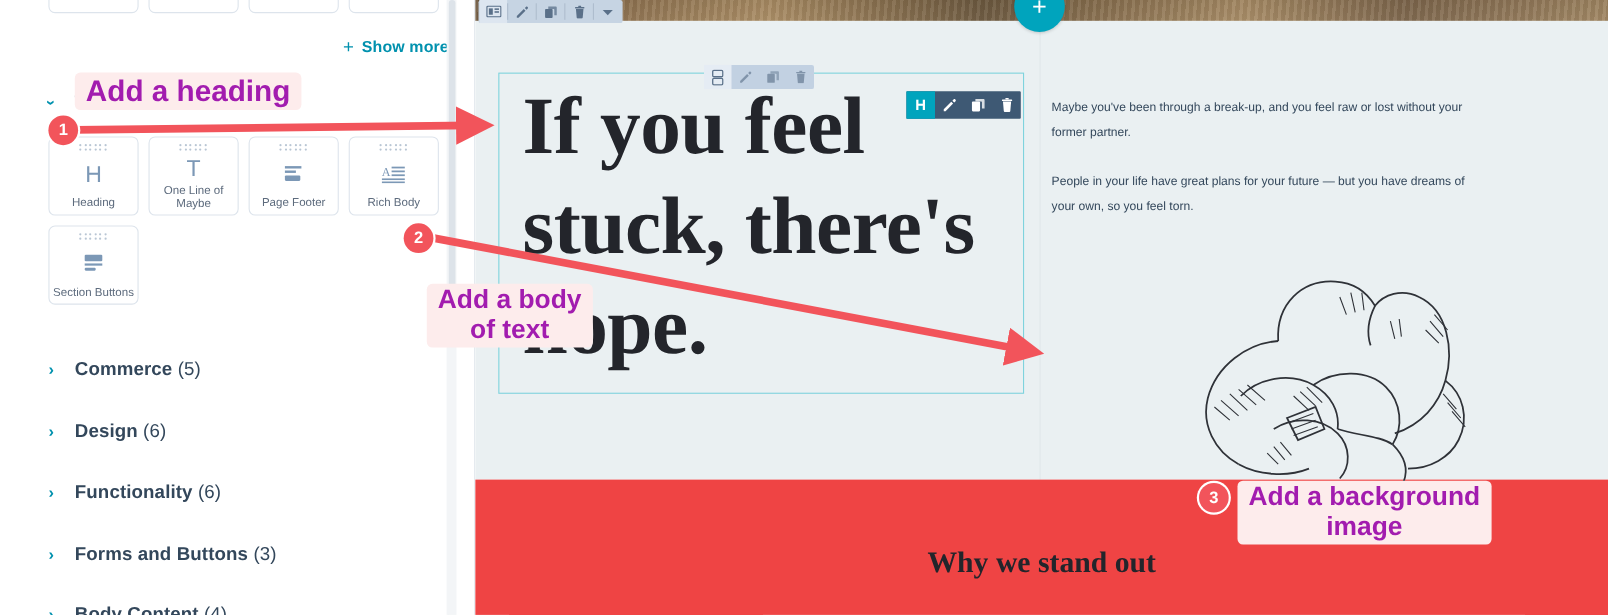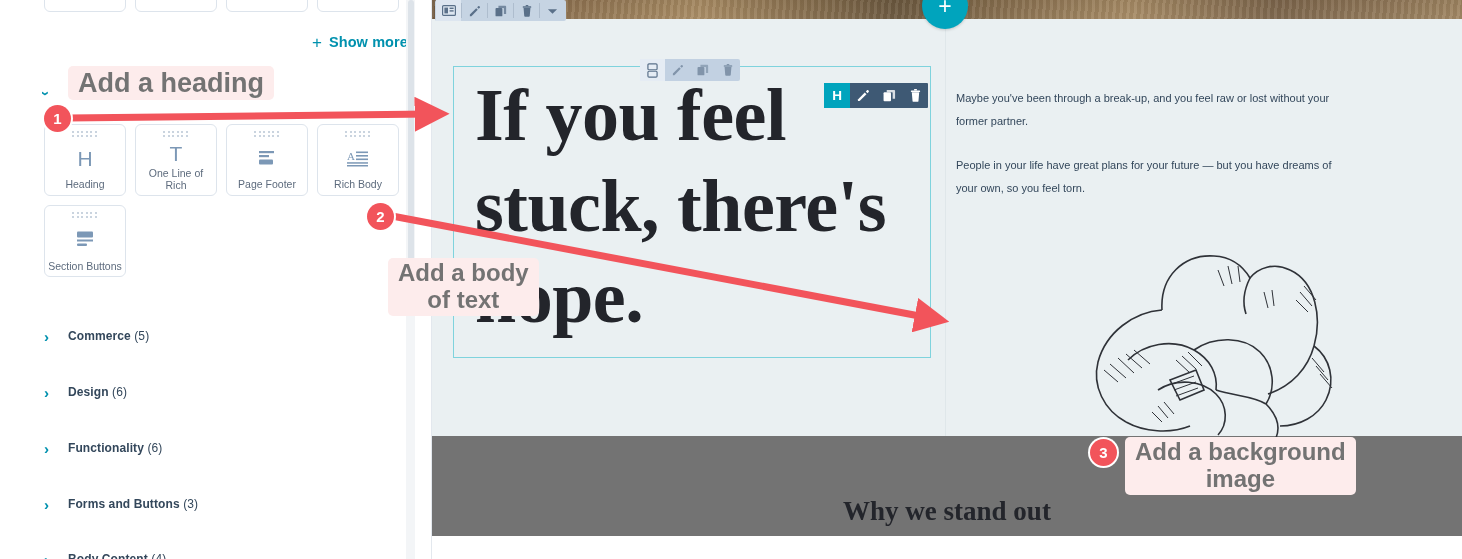--- a/index.html
+++ b/index.html
@@ -105,21 +105,21 @@
   
   .acc {
     position: absolute; left: 44px;
     width: 350px; height: 28px;
     display: flex; align-items: center; cursor: pointer;
   }
   .acc .chev {
     width: 24px; color: #0091ae; font-size: 15px; font-weight: 700;
   }
   .acc .lab {
-    font-size: 12px; color: #33475b; font-weight: 700;
+    font-size: 17px; color: #33475b; font-weight: 700;
     letter-spacing: .1px;
   }
   .acc .lab .cnt { font-weight: 400; }
 
   
   .canvas {
     position: absolute; left: 432px; top: 0;
     width: 1030px; height: 559px; background: #ffffff;
     overflow: hidden;
   }
@@ -139,21 +139,21 @@
   .hero-section {
     position: absolute; left: 0; top: 19px;
     width: 1030px; height: 417px; background: #eaf0f2;
   }
   .hero-divider {
     position: absolute; left: 513px; top: 19px;
     width: 1px; height: 417px; background: #dfe7ea;
   }
   .lower-section {
     position: absolute; left: 0; top: 436px;
-    width: 1030px; height: 100px; background: #737373;
+    width: 1030px; height: 123px; background: #ef4444;
   }
 
   
   .heading-box {
     position: absolute; left: 21px; top: 66px;
     width: 478px; height: 292px;
     border: 1px solid #7fd3dd; background: transparent;
   }
   .heading-text {
     position: absolute; left: 43px; top: 70px;
@@ -232,21 +232,21 @@
     width: 46px; height: 46px; border-radius: 50%;
     background: #00a4bd; color: #fff;
     display: flex; align-items: center; justify-content: center;
     font-size: 23px; font-weight: 300; line-height: 1;
     cursor: pointer; box-shadow: 0 1px 3px rgba(0,0,0,.18);
   }
 
   
   .ann-label {
     position: absolute;
-    color: #737373; font-weight: 700;
+    color: #a21caf; font-weight: 700;
     background: #fdecec; border-radius: 5px;
     padding: 2px 10px; line-height: 1.12;
     white-space: pre;
   }
   #ann1-label { left: 68px; top: 66px; font-size: 27px; }
   #ann2-label { left: 388px; top: 258px; font-size: 24px; text-align: center; }
   #ann3-label { left: 1125px; top: 437px; font-size: 24px; text-align: center; }
 
   .ann-num {
     position: absolute; width: 27px; height: 27px; border-radius: 50%;
@@ -316,21 +316,21 @@
             <i></i>
             <i></i>
             <i></i>
             <i></i>
             <i></i>
             <i></i>
         </div>
         <div class="card-ico">
           <span class="ico-T">T</span>
         </div>
-        <div class="card-lab">One Line of Rich</div>
+        <div class="card-lab">One Line of Maybe</div>
       </div>
 
       <div class="card">
         <div class="drag-dots">
           <i></i>
             <i></i>
             <i></i>
             <i></i>
             <i></i>
             <i></i>

